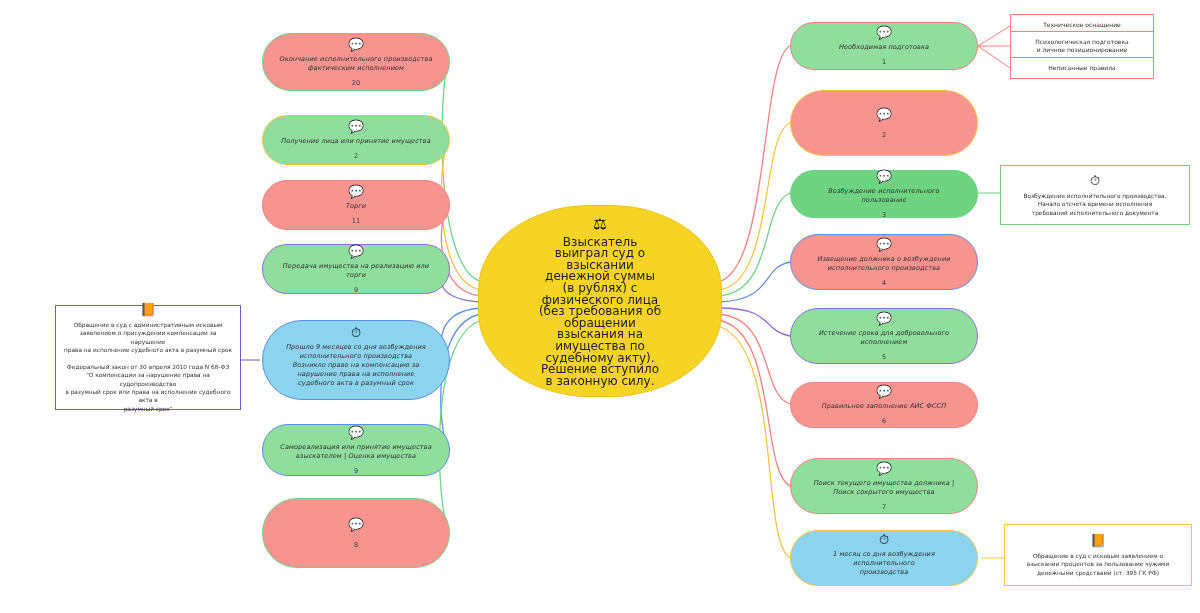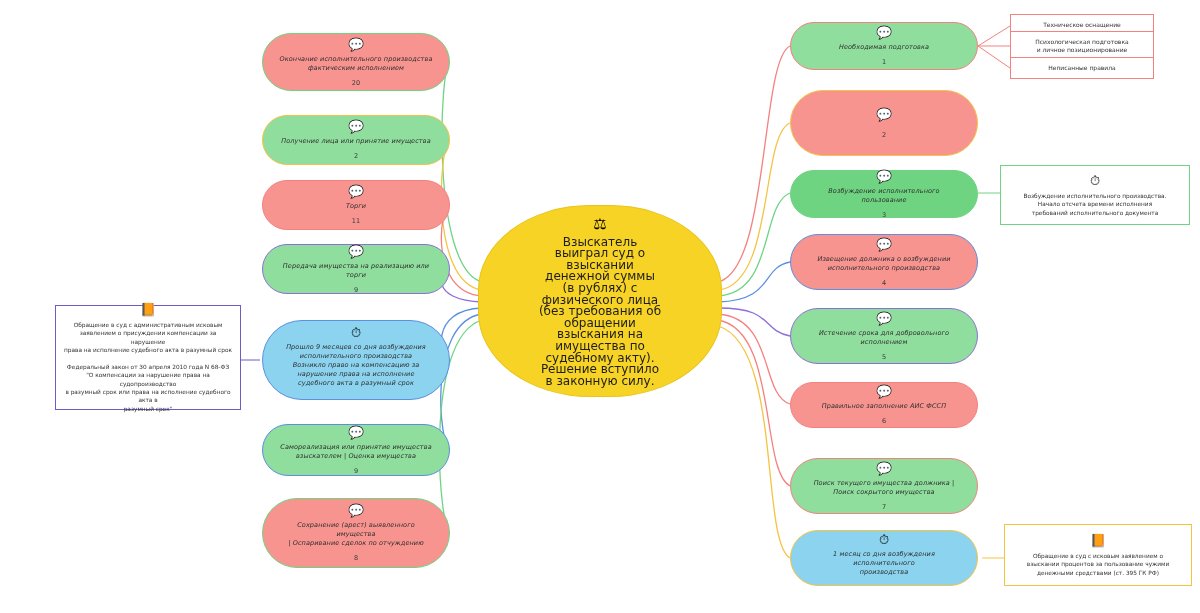--- a/index.html
+++ b/index.html
@@ -196,23 +196,20 @@
 
   <div class="node" style="left:262px; top:424px; width:188px; height:52px; background:#8FDE9D; border-color:#5B8FE0;">
     <div class="icon">💬</div>
     <div class="label">Самореализация или принятие имущества
 взыскателем | Оценка имущества</div>
     <div class="num">9</div>
   </div>
 
   <div class="node" style="left:262px; top:498px; width:188px; height:70px; background:#F79490; border-color:#6FD482;">
     <div class="icon">💬</div>
-    <div class="label">Сохранение (арест) выявленного
-имущества
-| Оспаривание сделок по отчуждению</div>
     <div class="num">8</div>
   </div>
 
   <div class="note slim" style="left:1010px; top:14px; width:144px; height:22px; border-color:#F4817F;">
     <div class="label">Техническое оснащение</div>
   </div>
 
   <div class="note slim" style="left:1010px; top:31px; width:144px; height:30px; border-color:#F4817F;">
     <div class="label">Психологическая подготовка
 и личное позиционирование</div>

